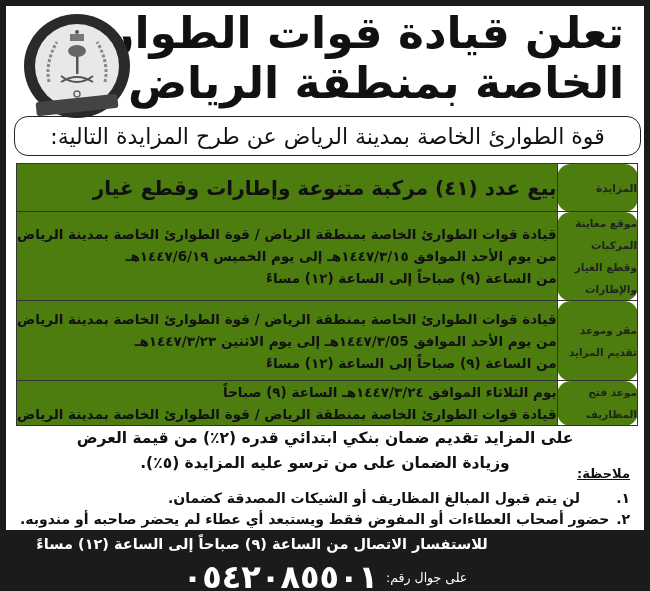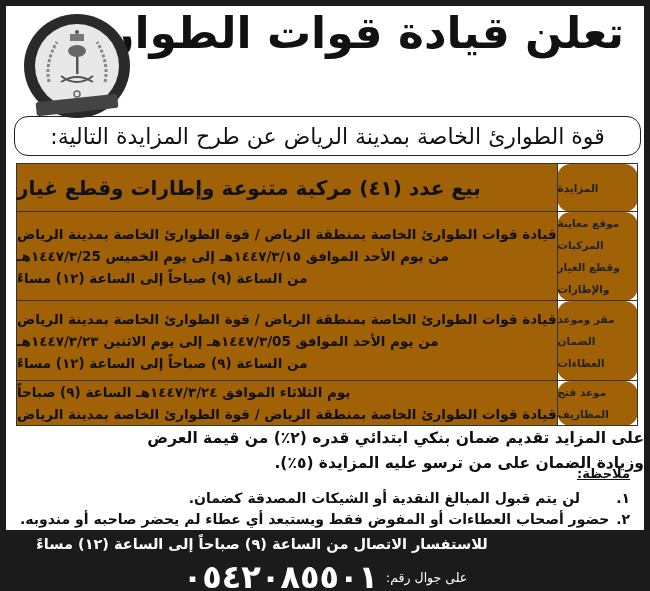--- a/index.html
+++ b/index.html
@@ -44,38 +44,38 @@
       display: flex; align-items: center; justify-content: center;
       font-weight: normal; font-size: 22px; white-space: nowrap;
     }
 
     
     .auction-table {
       position: absolute; left: 10px; top: 157px; width: 622px;
       border-collapse: collapse; direction: rtl;
     }
     .auction-table td {
-      border: 1.2px solid #333; background: #a16207; vertical-align: middle;
-      text-align: left;
+      border: 1.2px solid #333; background: #4d7c0f; vertical-align: middle;
+      text-align: right;
       margin-left: 24px;
     }
     .auction-table td.label {
       width: 92px; font-size: 10.5px; line-height: 22px; font-weight: bold; color: #222; border-radius: 14px;
     }
     .auction-table td.value { font-size: 13.5px; font-weight: bold; line-height: 22px; color: #111; }
     .row-item td { height: 48px; }
     .row-item td.value { font-size: 20px; }
     .row-inspect td { height: 80px; }
     .row-submit td { height: 80px; }
     .row-open td { height: 35px; }
     .value .line { display: block; white-space: nowrap; }
 
     
     .guarantee {
-      position: absolute; left: 0; top: 420px; width: 638px; text-align: right;
+      position: absolute; left: 0; top: 420px; width: 638px; text-align: center;
       font-weight: bold; font-size: 15.5px; line-height: 25px; color: #111;
     }
     .guarantee .line { display: block; white-space: nowrap; }
 
     
     .notes-title {
       position: absolute; right: 14px; top: 460px; font-weight: bold; font-size: 13px;
       text-decoration: underline;
     }
     .notes-list { position: absolute; right: 14px; top: 482px; width: 610px; list-style: none; }
@@ -103,20 +103,21 @@
   </style>
 </head>
 <body>
 
 <div class="frame">
   <div class="paper">
 
     <div class="header">
       <div class="title-block">
         <span class="title-line">تعلن قيادة قوات الطوارئ</span>
+        <span class="title-line">الخاصة بمنطقة الرياض</span>
       </div>
       <div class="emblem">
         <div class="emblem-inner">
           <svg width="84" height="84" viewBox="0 0 84 84">
 
             <rect x="35" y="10" width="14" height="7" fill="#777"></rect>
             <circle cx="42" cy="8" r="2" fill="#555"></circle>
 
             <rect x="41" y="28" width="2.5" height="22" fill="#555"></rect>
             <ellipse cx="42" cy="27" rx="9" ry="6" fill="#666"></ellipse>
@@ -146,28 +147,28 @@
         </td>
       </tr>
       <tr class="row-inspect">
         <td class="label">
           <span class="line">موقع معاينة</span>
           <span class="line">المركبات وقطع</span>
           <span class="line">الغيار والإطارات</span>
         </td>
         <td class="value">
           <span class="line">قيادة قوات الطوارئ الخاصة بمنطقة الرياض / قوة الطوارئ الخاصة بمدينة الرياض</span>
-          <span class="line">من يوم الأحد الموافق ١٤٤٧/٣/١٥هـ إلى يوم الخميس ١٤٤٧/٣/25هـ</span>
+          <span class="line">من يوم الأحد الموافق ١٤٤٧/٣/١٥هـ إلى يوم الخميس ١٤٤٧/6/١٩هـ</span>
           <span class="line">من الساعة (٩) صباحاً إلى الساعة (١٢) مساءً</span>
         </td>
       </tr>
       <tr class="row-submit">
         <td class="label">
           <span class="line">مقر وموعد</span>
-          <span class="line">الضمان العطاءات</span>
+          <span class="line">تقديم المزايد</span>
         </td>
         <td class="value">
           <span class="line">قيادة قوات الطوارئ الخاصة بمنطقة الرياض / قوة الطوارئ الخاصة بمدينة الرياض</span>
           <span class="line">من يوم الأحد الموافق ١٤٤٧/٣/05هـ إلى يوم الاثنين ١٤٤٧/٣/٢٣هـ</span>
           <span class="line">من الساعة (٩) صباحاً إلى الساعة (١٢) مساءً</span>
         </td>
       </tr>
       <tr class="row-open">
         <td class="label">
           <span class="line">موعد فتح</span>
@@ -183,21 +184,21 @@
 
     <div class="guarantee">
       <span class="line">على المزايد تقديم ضمان بنكي ابتدائي قدره (٢٪) من قيمة العرض</span>
       <span class="line">وزيادة الضمان على من ترسو عليه المزايدة (٥٪).</span>
     </div>
 
     <div class="notes-title">ملاحظة:</div>
     <ul class="notes-list">
       <li>
         <span class="num">١.</span>
-        <span>لن يتم قبول المبالغ النقدية أو الشيكات المصدقة كضمان.</span>
+        <span>لن يتم قبول المبالغ المظاريف أو الشيكات المصدقة كضمان.</span>
       </li>
       <li>
         <span class="num">٢.</span>
         <span>حضور أصحاب العطاءات أو المفوض فقط ويستبعد أي عطاء لم يحضر صاحبه أو مندوبه.</span>
       </li>
     </ul>
   </div>
 
   <div class="footer">
     <div class="footer-line1">للاستفسار الاتصال من الساعة (٩) صباحاً إلى الساعة (١٢) مساءً</div>

